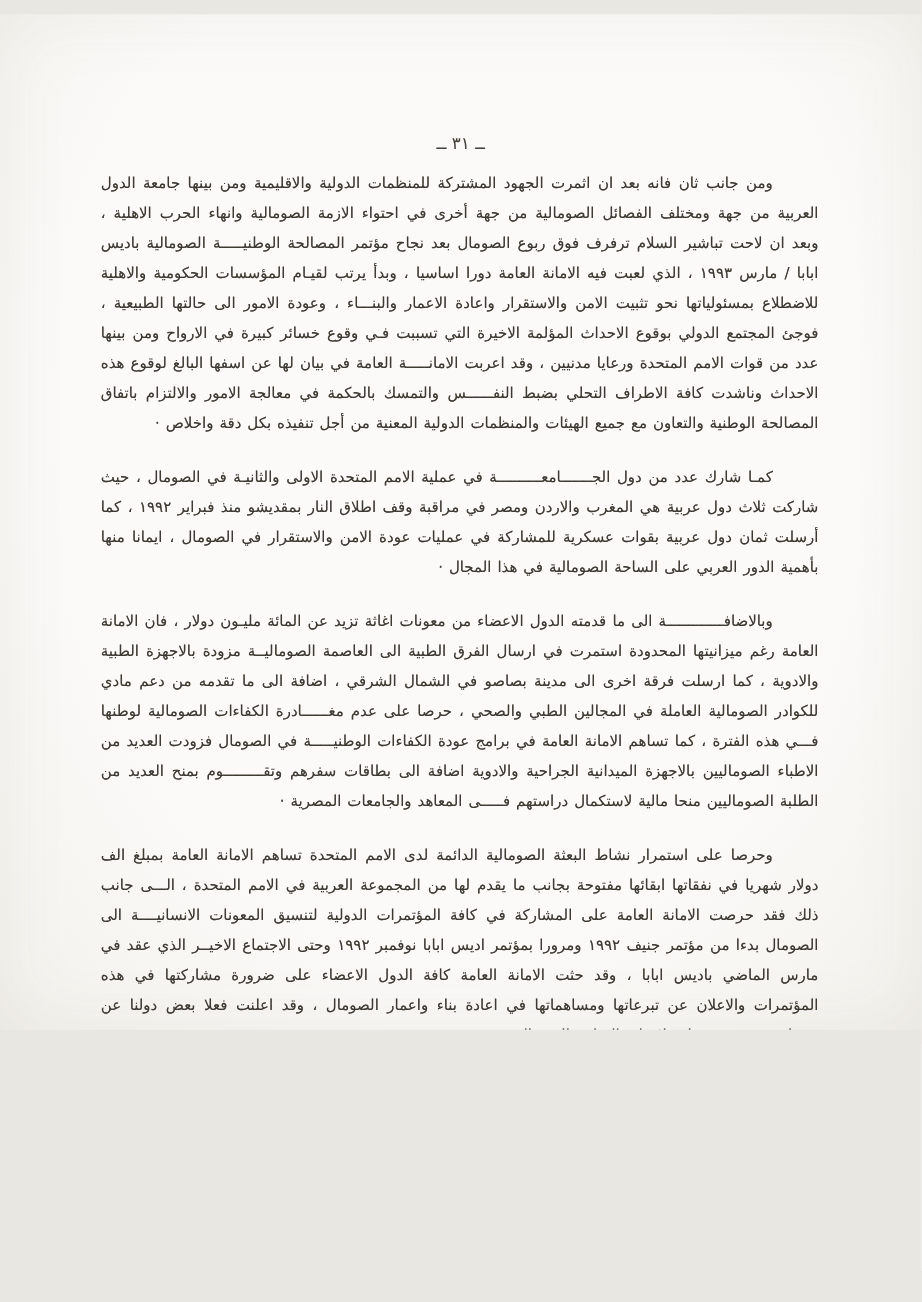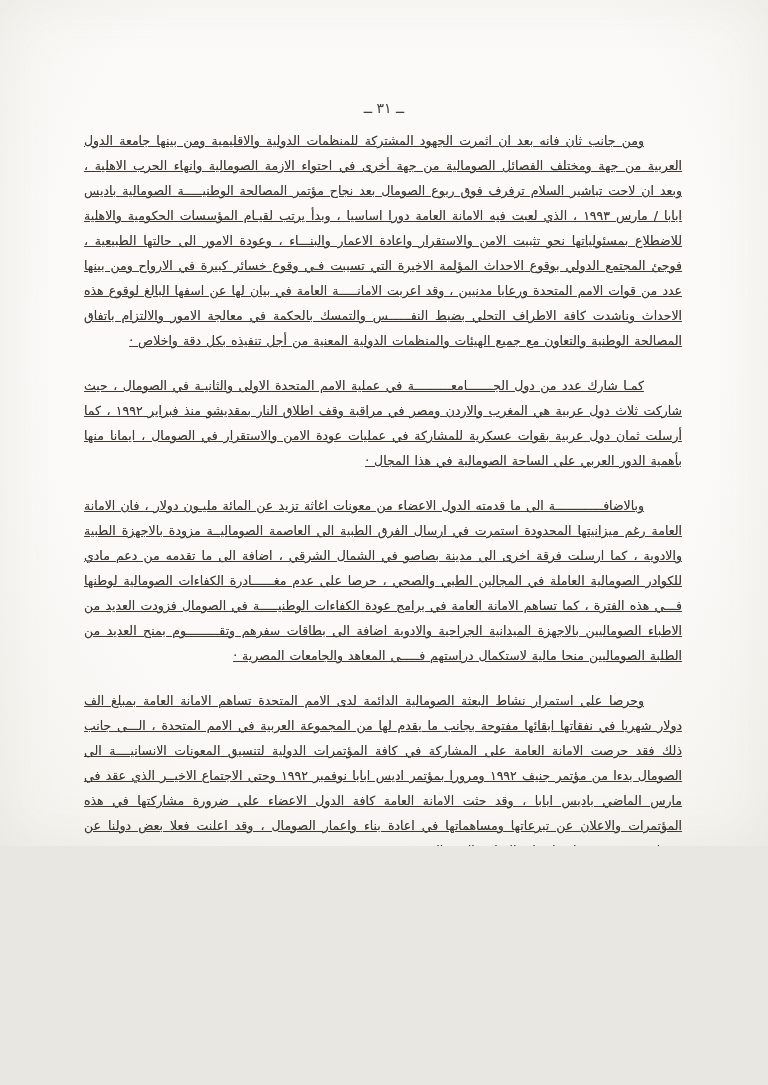--- a/index.html
+++ b/index.html
@@ -4,21 +4,21 @@
 <style>
   html, body {
     margin: 0;
     padding: 0;
     background: #e9e7e2;
   }
   .sheet {
     position: relative;
     width: 768px;
     height: 846px;
-    margin: 0 auto;
+    margin: 12px auto;
     background: #faf9f6;
     background-image: radial-gradient(ellipse at 50% 40%, #fbfaf8 60%, #f3f1ec 100%);
     box-shadow: inset 0 0 60px rgba(120,110,90,0.08);
     overflow: hidden;
     font-family: "DejaVu Sans", sans-serif;
     color: #3b372f;
   }
   .page-number {
     position: absolute;
     top: 100px;
@@ -40,21 +40,20 @@
     margin: 0 0 20px 0;
     font-size: 12.5px;
     line-height: 25px;
     text-align: justify;
     text-indent: 38px;
     color: #3e3a33;
     text-justify: inter-word;
     word-spacing: 1px;
     
     text-shadow: 0 0 0.4px rgba(62,58,51,0.55);
-    text-decoration: underline;
   }
   .para:last-child {
     margin-bottom: 0;
   }
 </style>
 </head>
 <body>
 
 <div class="sheet">
   <div class="page-number">ــ  ٣١  ــ</div>

